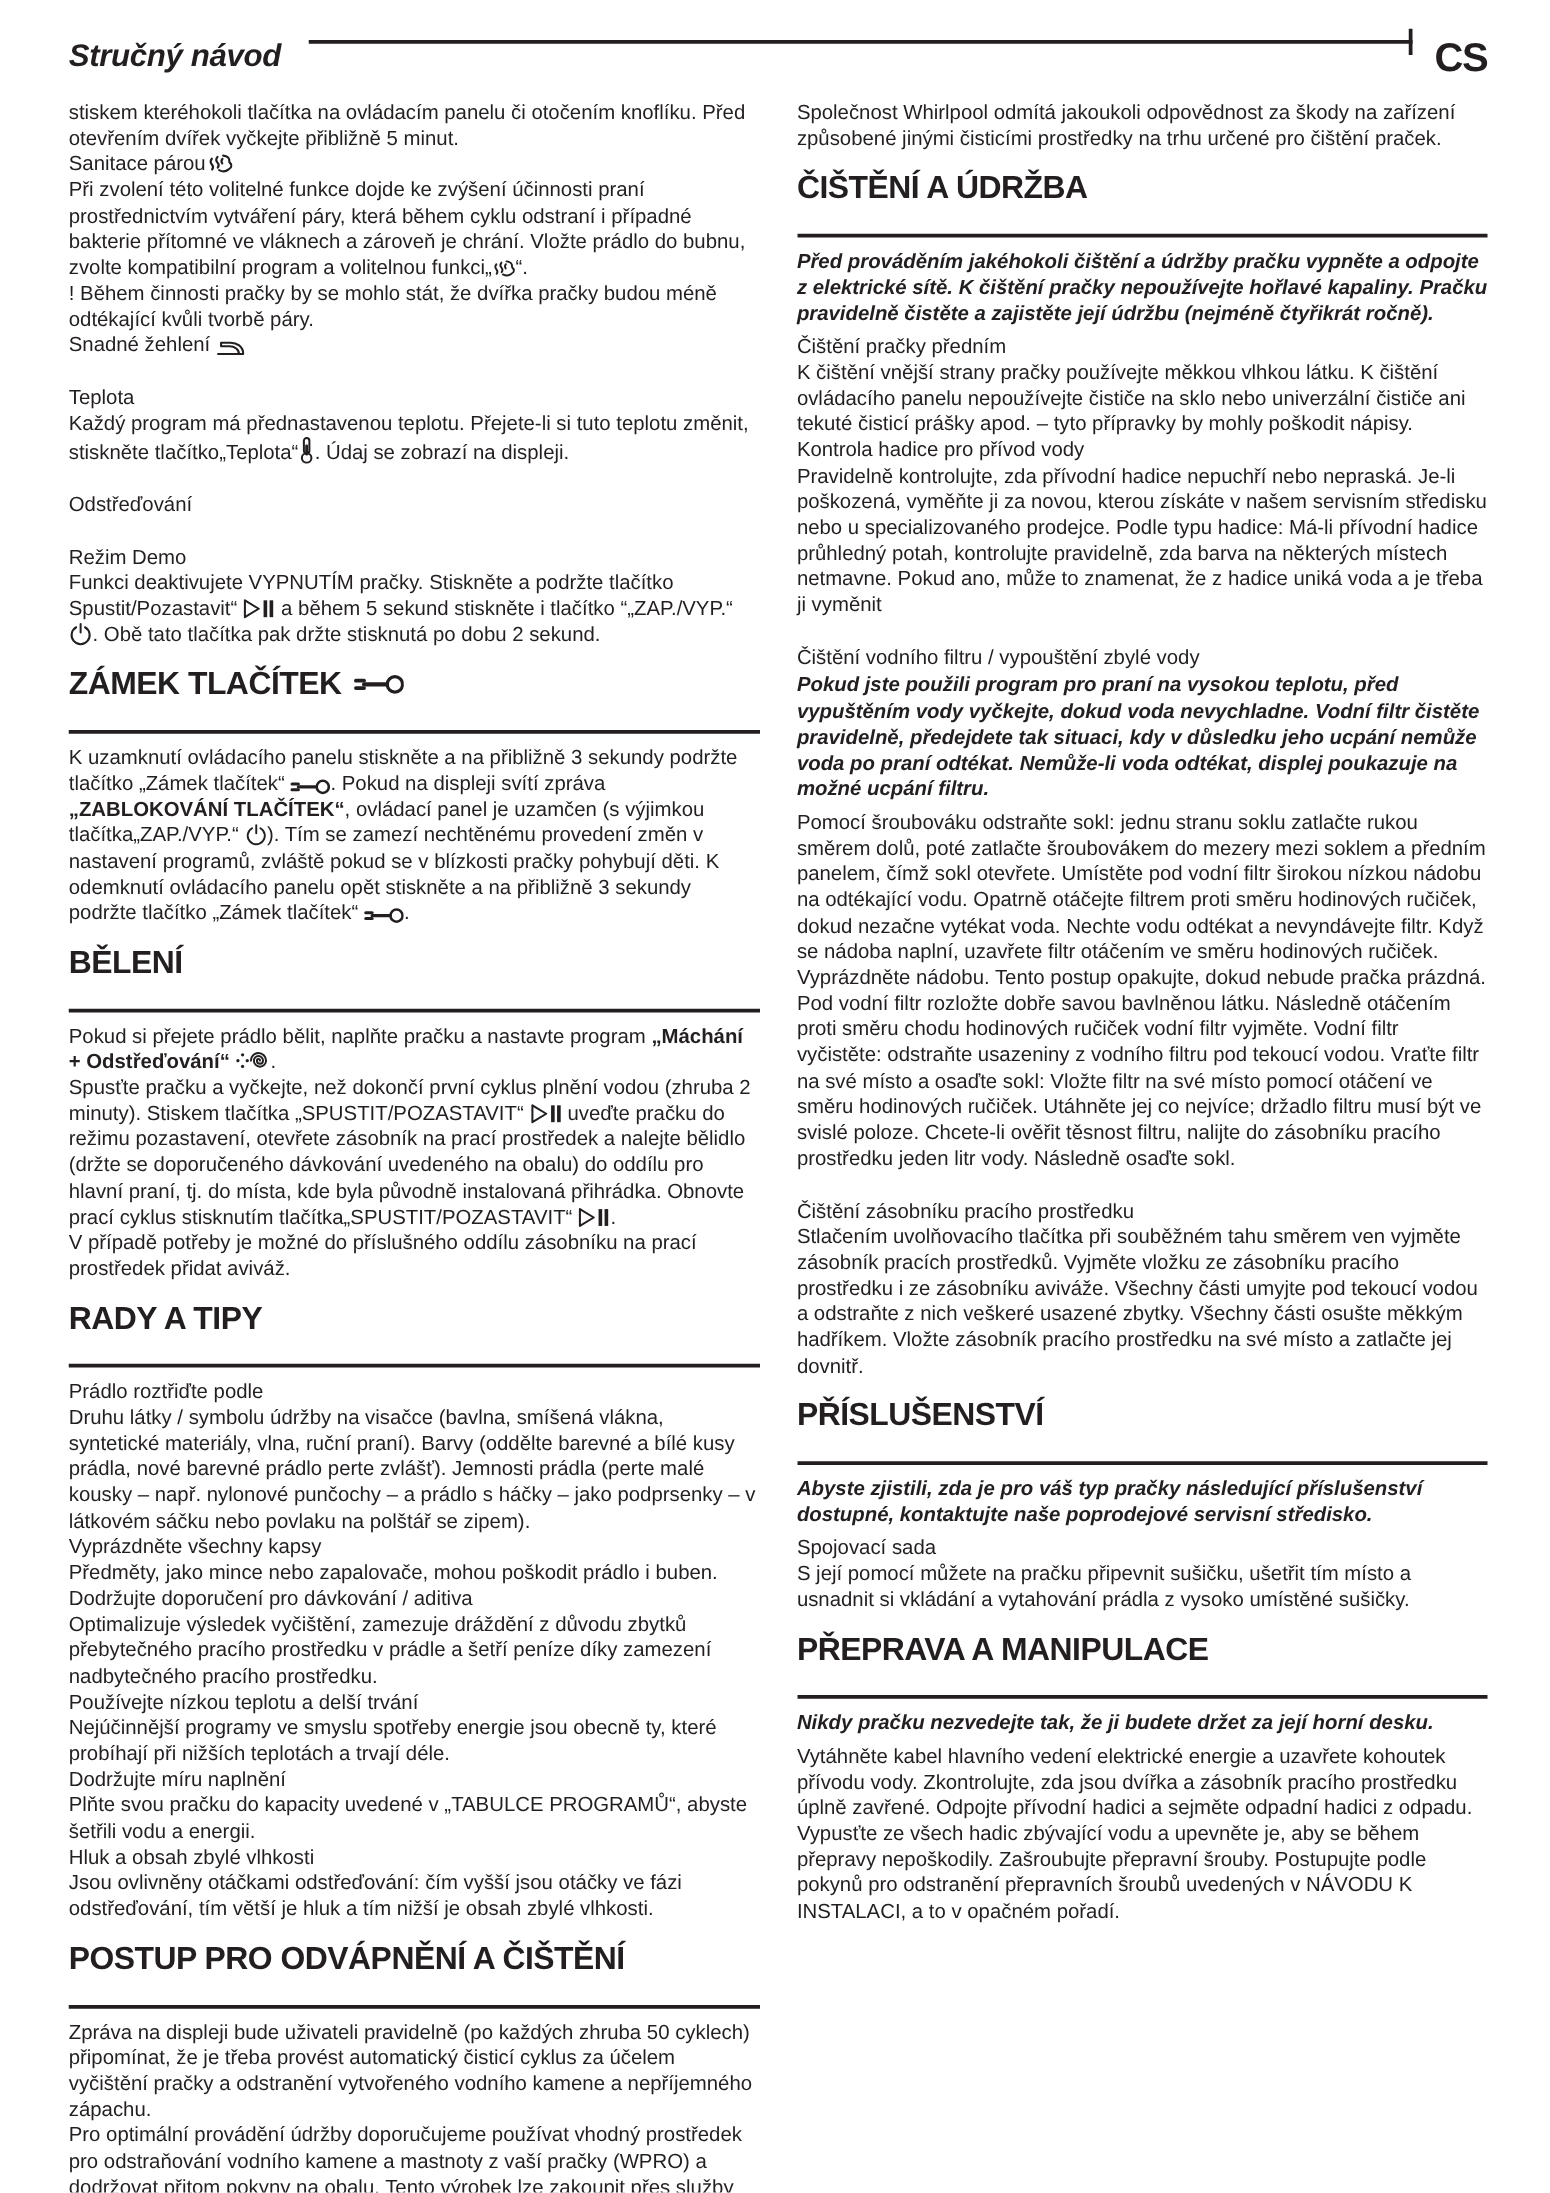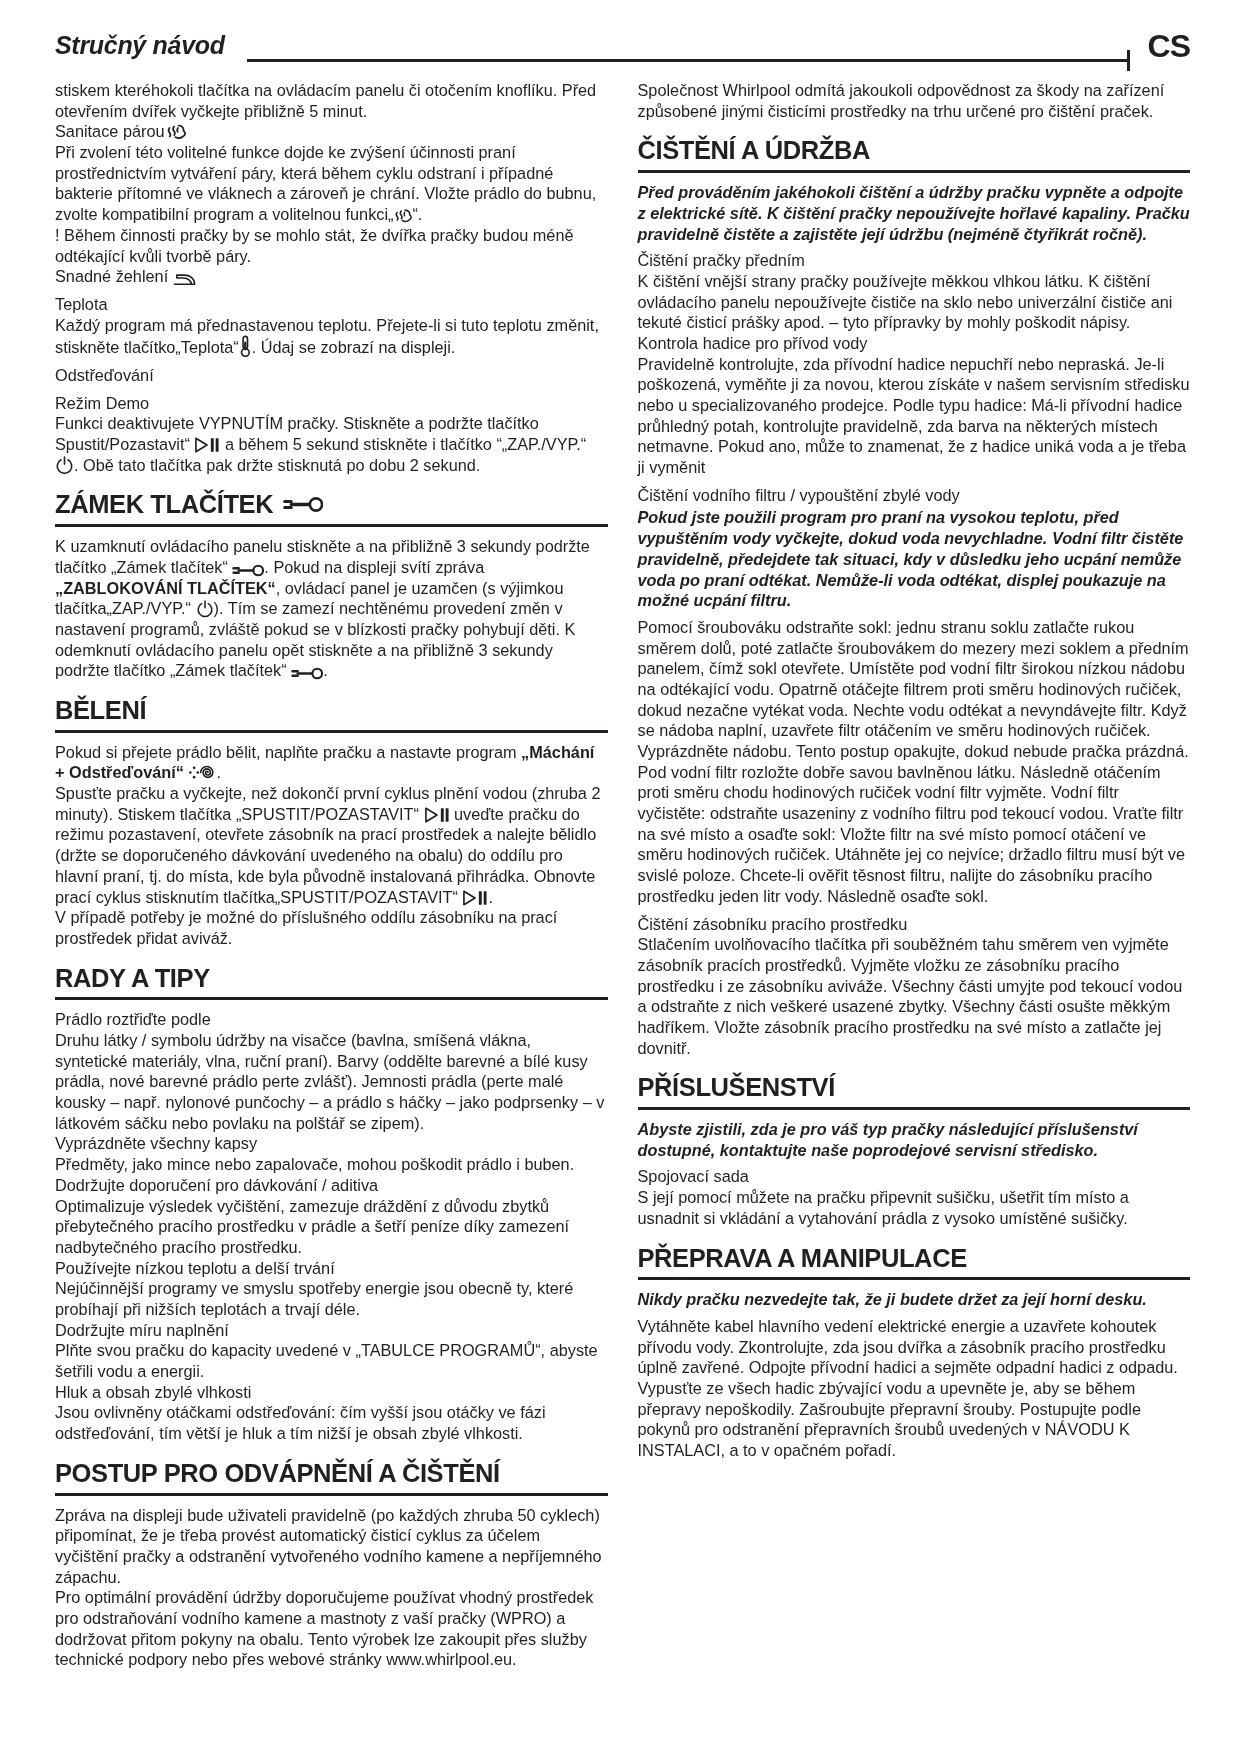--- a/index.html
+++ b/index.html
@@ -4,39 +4,39 @@
 <style>
   html,body{margin:0;padding:0;background:#ffffff;}
   .page{
     width:1240px;height:1754px;box-sizing:border-box;
     padding:30px 50px 30px 55px;
     font-family:"Liberation Sans","DejaVu Sans",sans-serif;
     font-size:16.3px;line-height:1.27;color:#231f20;
     overflow:hidden;
   }
   
-  .pg-header{display:flex;align-items:flex-end;margin-bottom:18px;}
+  .pg-header{display:flex;align-items:flex-start;margin-bottom:18px;}
   .doc-title{font-size:25px;font-weight:700;font-style:italic;white-space:nowrap;letter-spacing:-0.3px;}
   .header-rule{flex:1;height:3px;background:#231f20;margin:2px 18px 0 22px;position:relative;}
   .header-rule::after{content:"";position:absolute;right:0;top:-9px;width:2.5px;height:21px;background:#231f20;}
   .lang-code{font-size:32px;font-weight:800;letter-spacing:-1px;line-height:1;}
   
   .columns{display:flex;gap:30px;}
   .col{flex:1;min-width:0;}
   
   p{margin:0;}
   .para{margin:0;}
   .sub{font-weight:400;}
   .bital{font-weight:700;font-style:italic;margin:2px 0 6px;}
   .sec-title{
     font-size:25.5px;font-weight:800;letter-spacing:-0.4px;line-height:1.05;
-    border-bottom:3px solid #231f20;padding-bottom:6px;margin:16px 0 9px;
+    border-bottom:3px solid #231f20;padding-bottom:23px;margin:16px 0 9px;
     display:flex;align-items:center;gap:10px;
   }
-  .mt{margin-top:7px;}
+  .mt{margin-top:21px;}
   b{font-weight:700;}
   
   .icn{display:inline-block;vertical-align:-4px;}
   .icn svg{display:block;}
   .icn-head svg{display:block;}
   svg .st{fill:none;stroke:#231f20;stroke-width:1.7;stroke-linecap:round;stroke-linejoin:round;}
   svg .fl{fill:#231f20;stroke:none;}
 </style>
 </head>
 <body>

